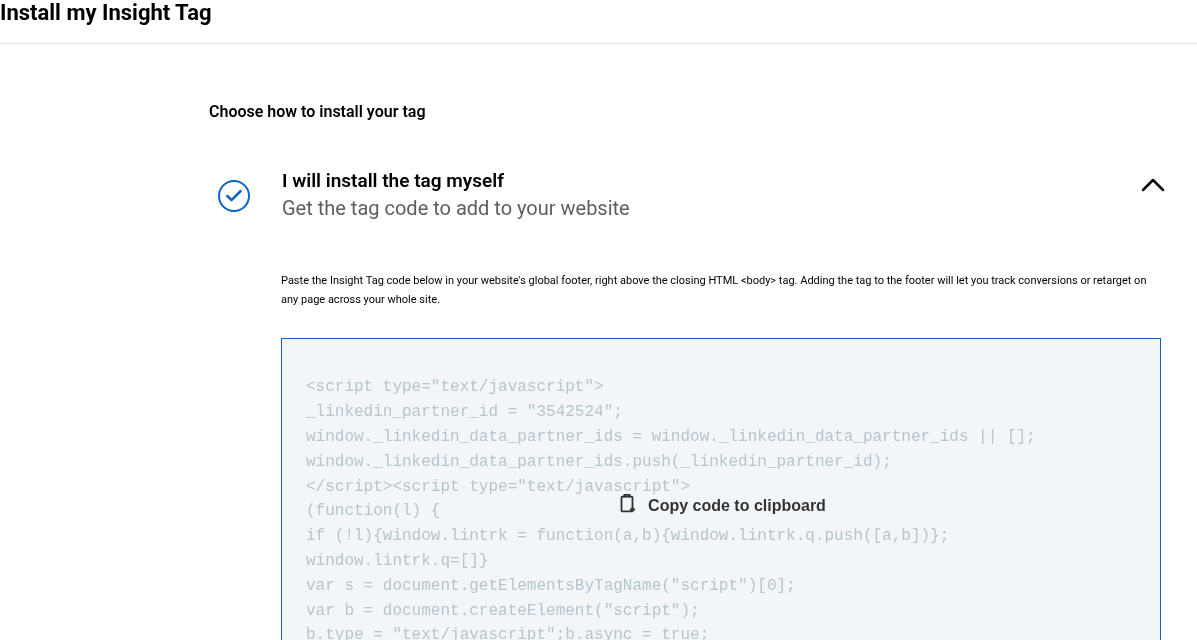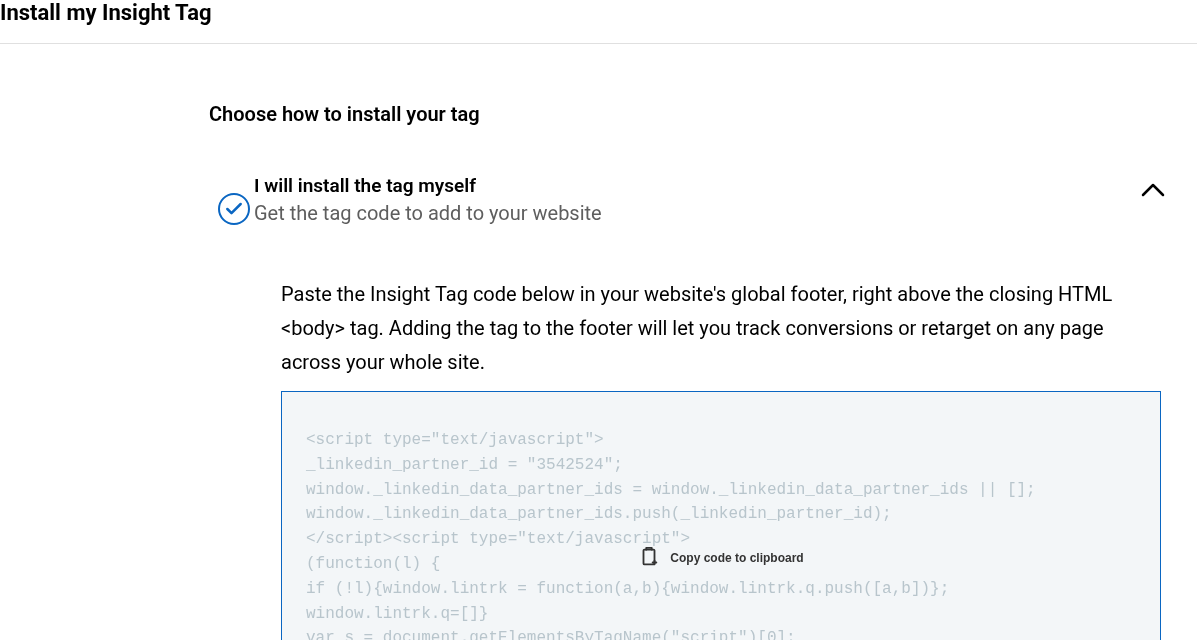--- a/index.html
+++ b/index.html
@@ -23,29 +23,29 @@
       font-size: 22px;
       font-weight: 700;
       color: #000000;
       padding-left: 0px;
     }
     .main-content {
       padding: 58px 0 0 209px;
       max-width: 1165px;
     }
     .section-title {
-      font-size: 20px;
+      font-size: 16px;
       font-weight: 600;
       color: #000000;
       margin-bottom: 48px;
     }
     .accordion-item {
       display: flex;
-      align-items: flex-end;
-      gap: 4px;
+      align-items: center;
+      gap: 32px;
       cursor: pointer;
       position: relative;
       padding-right: 50px;
     }
     .check-icon-wrap {
       flex-shrink: 0;
       width: 32px;
       height: 32px;
       border: 2px solid #0a66c2;
       border-radius: 50%;
@@ -79,24 +79,24 @@
       top: 8px;
     }
     .chevron svg {
       width: 24px;
       height: 14px;
     }
     .accordion-body {
       padding: 52px 0 0 72px;
     }
     .instructions {
-      font-size: 20px;
+      font-size: 11px;
       line-height: 1.7;
       color: #000000;
-      margin-bottom: 12px;
+      margin-bottom: 29px;
       max-width: 900px;
     }
     .code-box {
       border: 1px solid #0a66c2;
       background: #f3f6f8;
       padding: 36px 24px 24px 24px;
       position: relative;
       min-height: 296px;
       width: 880px;
     }
@@ -117,21 +117,21 @@
       bottom: 0;
       display: flex;
       align-items: center;
       justify-content: center;
       pointer-events: none;
     }
     .copy-button {
       display: flex;
       align-items: center;
       gap: 10px;
-      font-size: 12px;
+      font-size: 16px;
       font-weight: 600;
       color: #333333;
       pointer-events: auto;
       cursor: pointer;
       background: transparent;
       border: none;
       padding: 8px 14px;
     }
     .copy-button svg {
       width: 22px;

